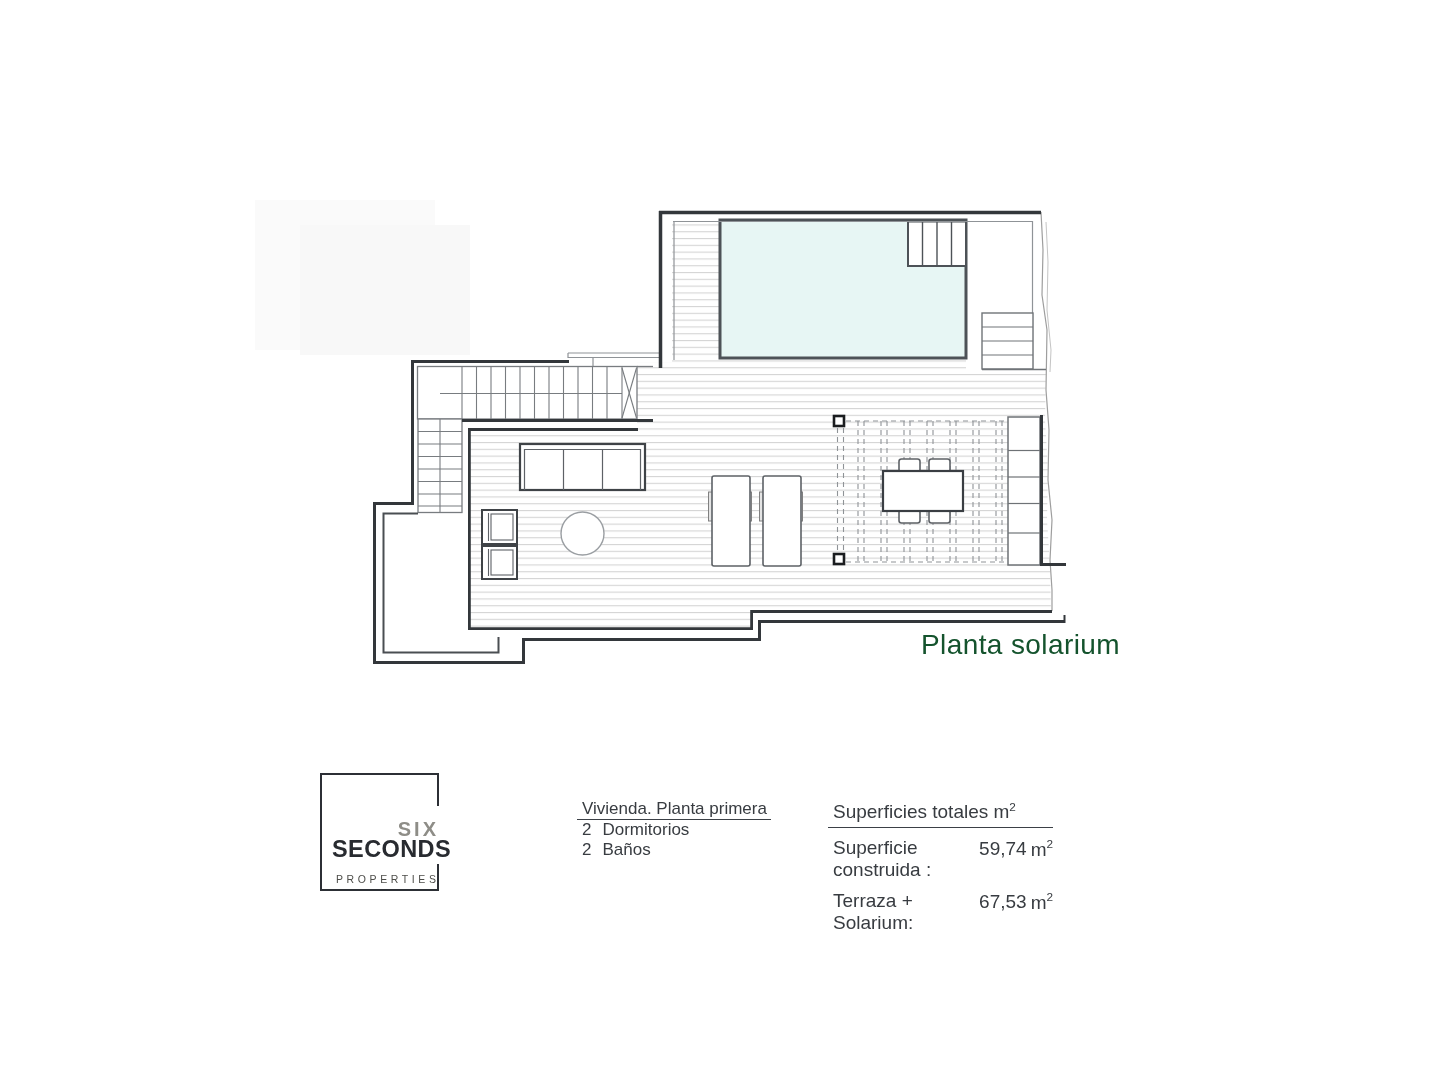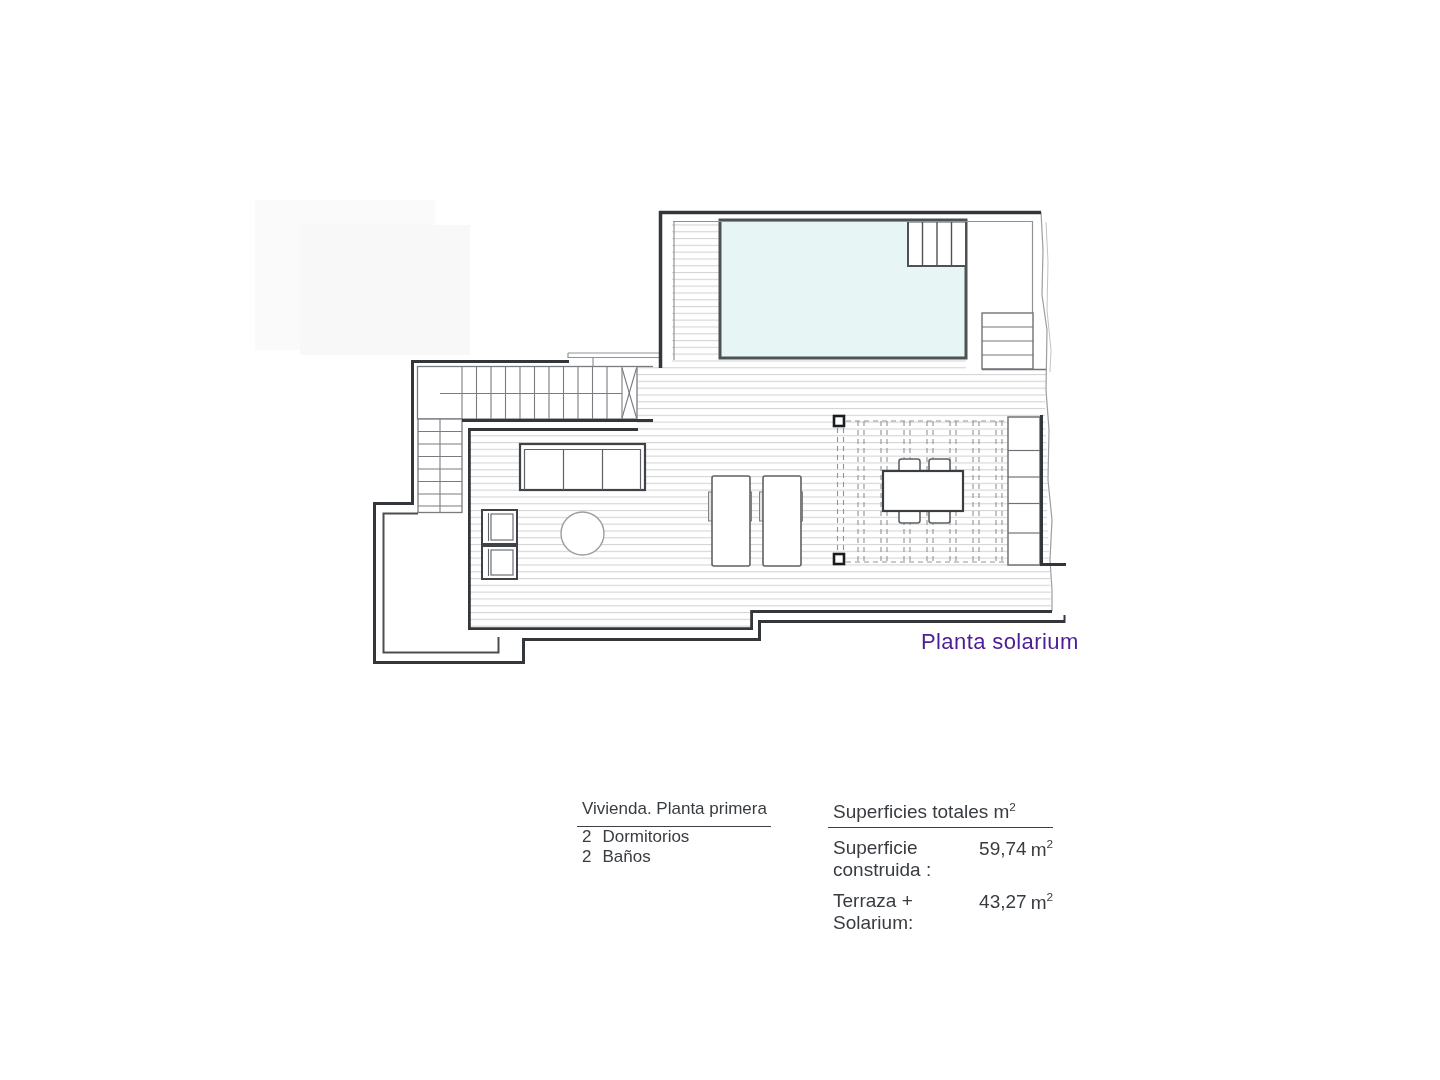--- a/index.html
+++ b/index.html
@@ -1,36 +1,36 @@
 <!DOCTYPE html>
 <html><head>
 <meta charset="utf-8">
 <style>
   html,body{margin:0;padding:0;background:#ffffff;}
   #canvas{position:relative;width:1440px;height:1080px;background:#ffffff;overflow:hidden;
           font-family:"Liberation Sans", sans-serif;color:#383c41;}
   #plan-svg{position:absolute;left:0;top:0;}
 
   .txt{position:absolute;white-space:nowrap;}
-  #plan-label{left:921px;top:629px;font-size:22px;letter-spacing:0.4px;color:#4c1d95;}
+  #plan-label{left:921px;top:629px;font-size:28px;letter-spacing:0.4px;color:#14532d;}
 
   
   #logo{position:absolute;left:320px;top:773px;width:115px;height:114px;
         border:2.5px solid #2c2f35;}
   #logo .gapcover{position:absolute;right:-4px;top:31px;width:8px;height:58px;background:#fff;}
   #logo .l1{position:absolute;top:43px;right:-2px;font-size:20px;font-weight:bold;
             letter-spacing:3px;color:#8e8d87;}
   #logo .l2{position:absolute;top:61px;left:10px;font-size:23.5px;font-weight:bold;
             letter-spacing:0.4px;color:#282b30;}
   #logo .l3{position:absolute;top:98px;left:14px;font-size:10.5px;letter-spacing:3.6px;
             color:#4d4d49;}
 
   
   #housing{position:absolute;left:577px;top:799px;font-size:17px;}
-  #housing .title{display:inline-block;min-width:180px;padding:0 4px 7px 5px;
+  #housing .title{display:inline-block;min-width:180px;padding:0 4px 0 5px;
                   border-bottom:1.6px solid #3b4046;}
   #housing .row{padding-left:5px;}
   #housing .qty{display:inline-block;margin-right:11px;}
 
   
   #areas{position:absolute;left:828px;top:800px;width:225px;font-size:19px;}
   #areas .title{border-bottom:1.6px solid #3b4046;padding:0 0 4px 5px;}
   #areas .row{display:flex;justify-content:space-between;margin-top:9px;padding-left:5px;}
   #areas sup,#housing sup{font-size:0.62em;}
   #areas .unit{margin-left:4px;}
@@ -218,36 +218,42 @@
         <line x1="1008" y1="477" x2="1040" y2="477"></line>
         <line x1="1008" y1="503.5" x2="1040" y2="503.5"></line>
         <line x1="1008" y1="533" x2="1040" y2="533"></line>
       </g>
       <line x1="1041.5" y1="415" x2="1041.5" y2="566" stroke="#33373b" stroke-width="3"></line>
     </g>
   </svg>
 
   <div class="txt" id="plan-label">Planta solarium</div>
 
+  <div id="logo">
+    <div class="gapcover"></div>
+    <div class="l1">SIX</div>
+    <div class="l2">SECONDS</div>
+    <div class="l3">PROPERTIES</div>
+  </div>
 
   <div id="housing">
     <div class="title">Vivienda. Planta primera</div>
     <div class="row">
       <span class="qty">2</span><span>Dormitorios</span>
     </div>
     <div class="row">
       <span class="qty">2</span><span>Baños</span>
     </div>
   </div>
 
   <div id="areas">
     <div class="title"><span>Superficies totales m</span><sup>2</sup></div>
     <div class="row">
       <span>Superficie construida :</span>
       <span><span>59,74</span><span class="unit">m</span><sup>2</sup></span>
     </div>
     <div class="row">
       <span>Terraza + Solarium:</span>
-      <span><span>43,27</span><span class="unit">m</span><sup>2</sup></span>
+      <span><span>67,53</span><span class="unit">m</span><sup>2</sup></span>
     </div>
   </div>
 
 </div>
 
 </body></html>

